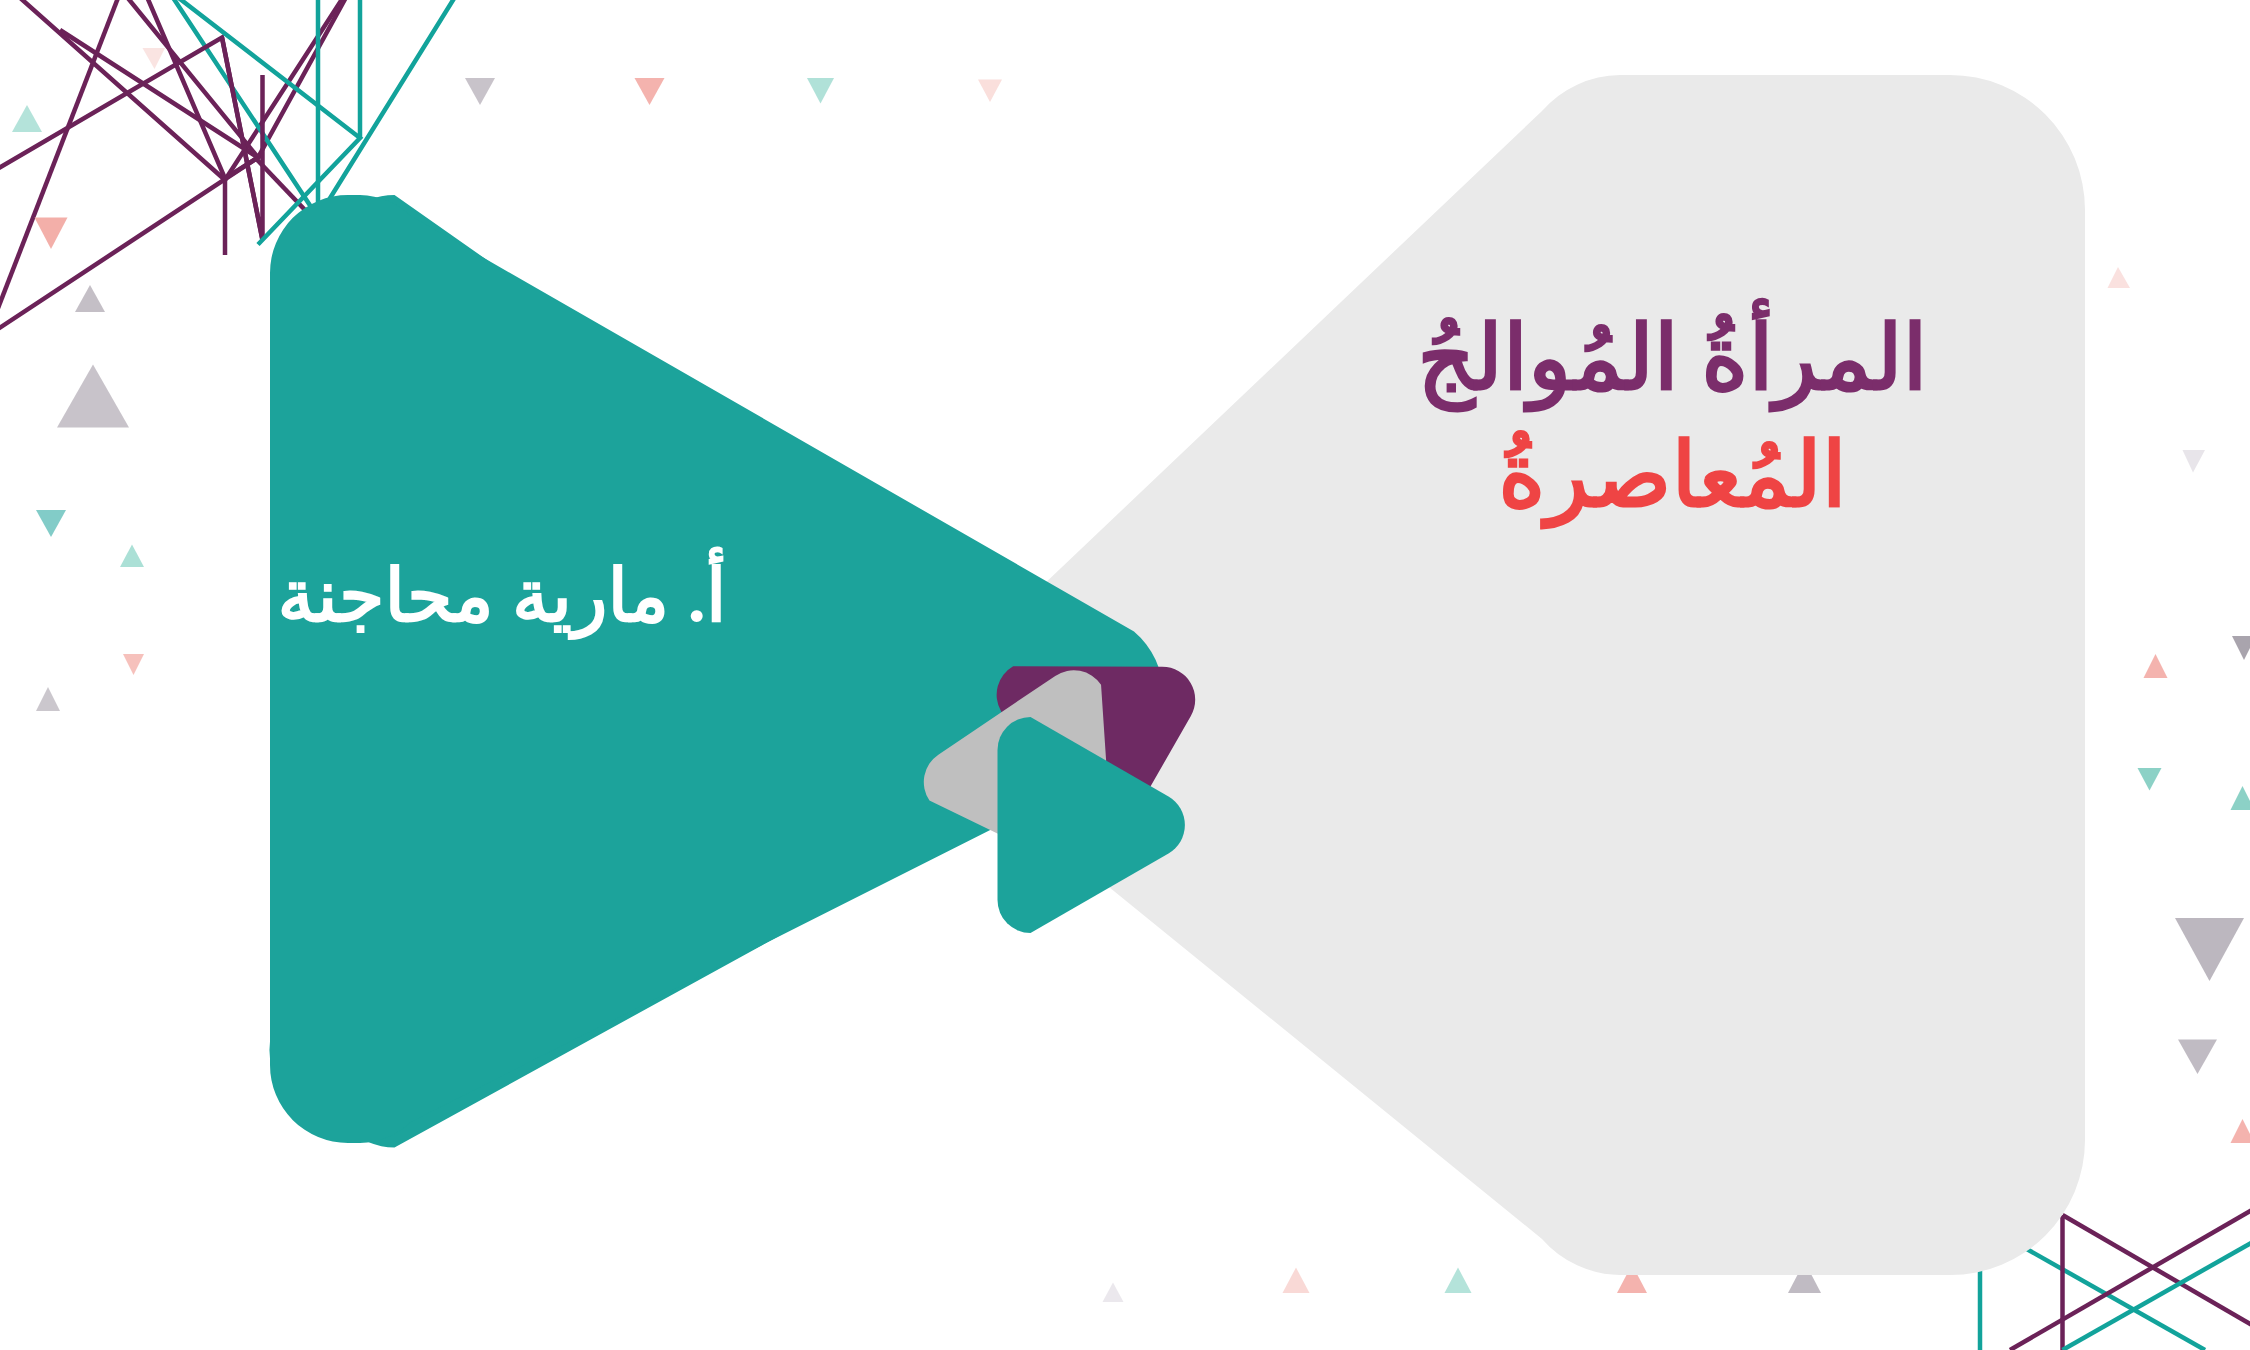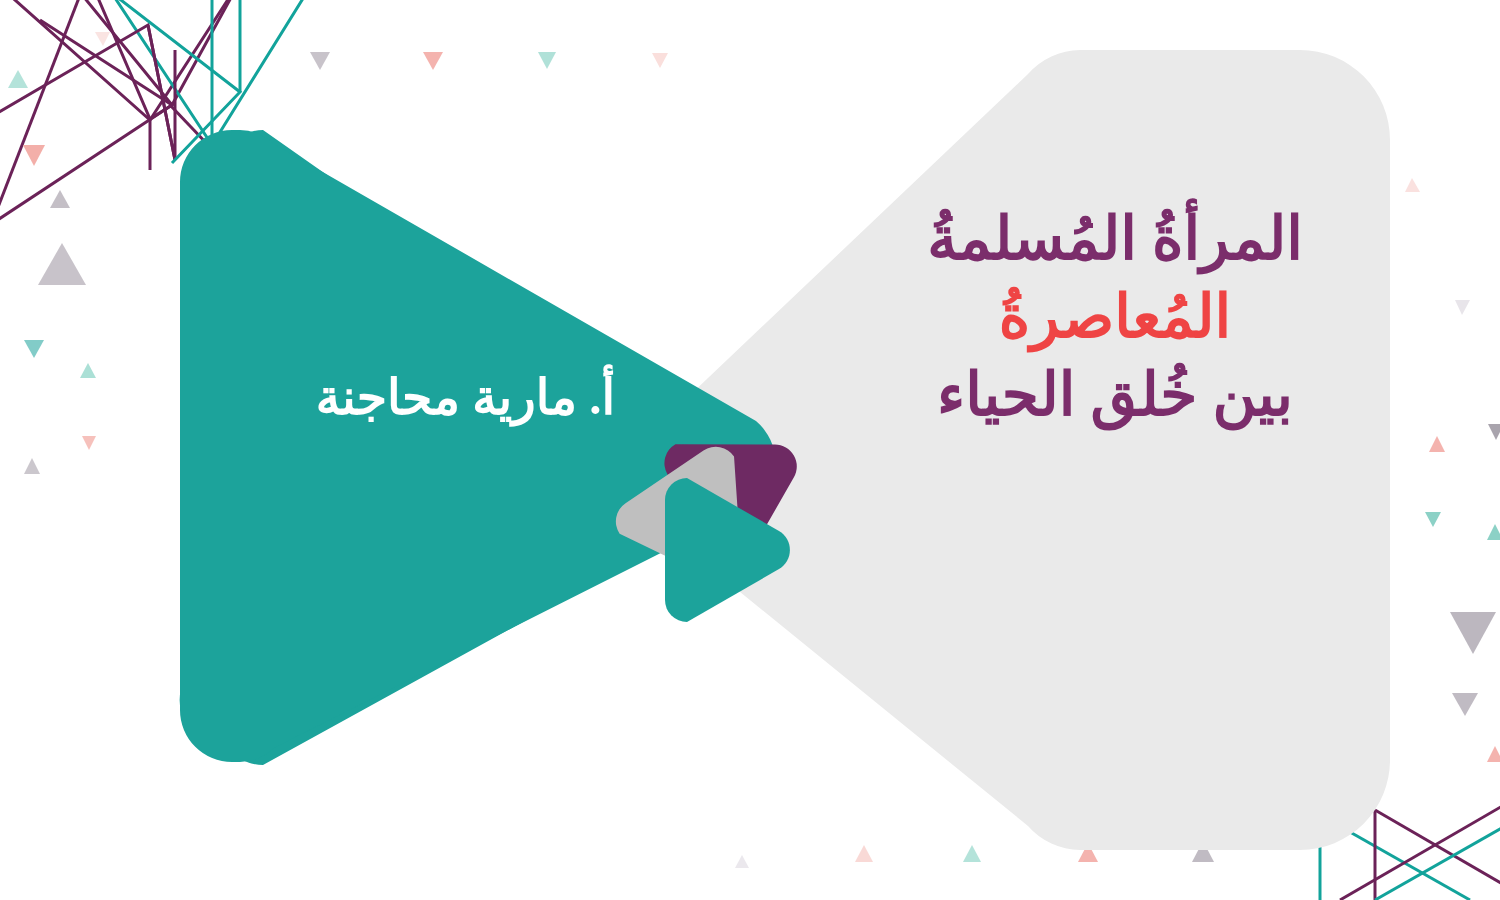--- a/index.html
+++ b/index.html
@@ -52,21 +52,21 @@
   }
   .ink-purple { color: #7B2D6B; }
   .ink-teal   { color: #ef4444; }
 
   
   .speaker-block {
     position: absolute;
     left: 185px;
     top: 365px;
     width: 430px;
-    text-align: right;
+    text-align: left;
     direction: rtl;
     z-index: 7;
   }
   .speaker-line {
     font-size: 49px;
     line-height: 1.34;
     font-weight: 700;
     color: #ffffff;
     white-space: nowrap;
   }
@@ -211,22 +211,21 @@
                a 22,22 0 0 1 22,-22
                l 92,53
                a 22,22 0 0 1 0,38
                l -92,53
                a 22,22 0 0 1 -22,-22
                Z"></path>
     </g>
   </svg>
 
   <div class="title-block">
-    <div class="title-line ink-purple">المرأةُ المُسلمةُ</div>
+    <div class="title-line ink-purple">المرأةُ المُوالجُ</div>
     <div class="title-line ink-teal">المُعاصرةُ</div>
-    <div class="title-line ink-purple">بين خُلق الحياء</div>
   </div>
 
   <div class="speaker-block">
     <div class="speaker-line">أ. مارية محاجنة</div>
   </div>
 
 </div>
 
 </body></html>

